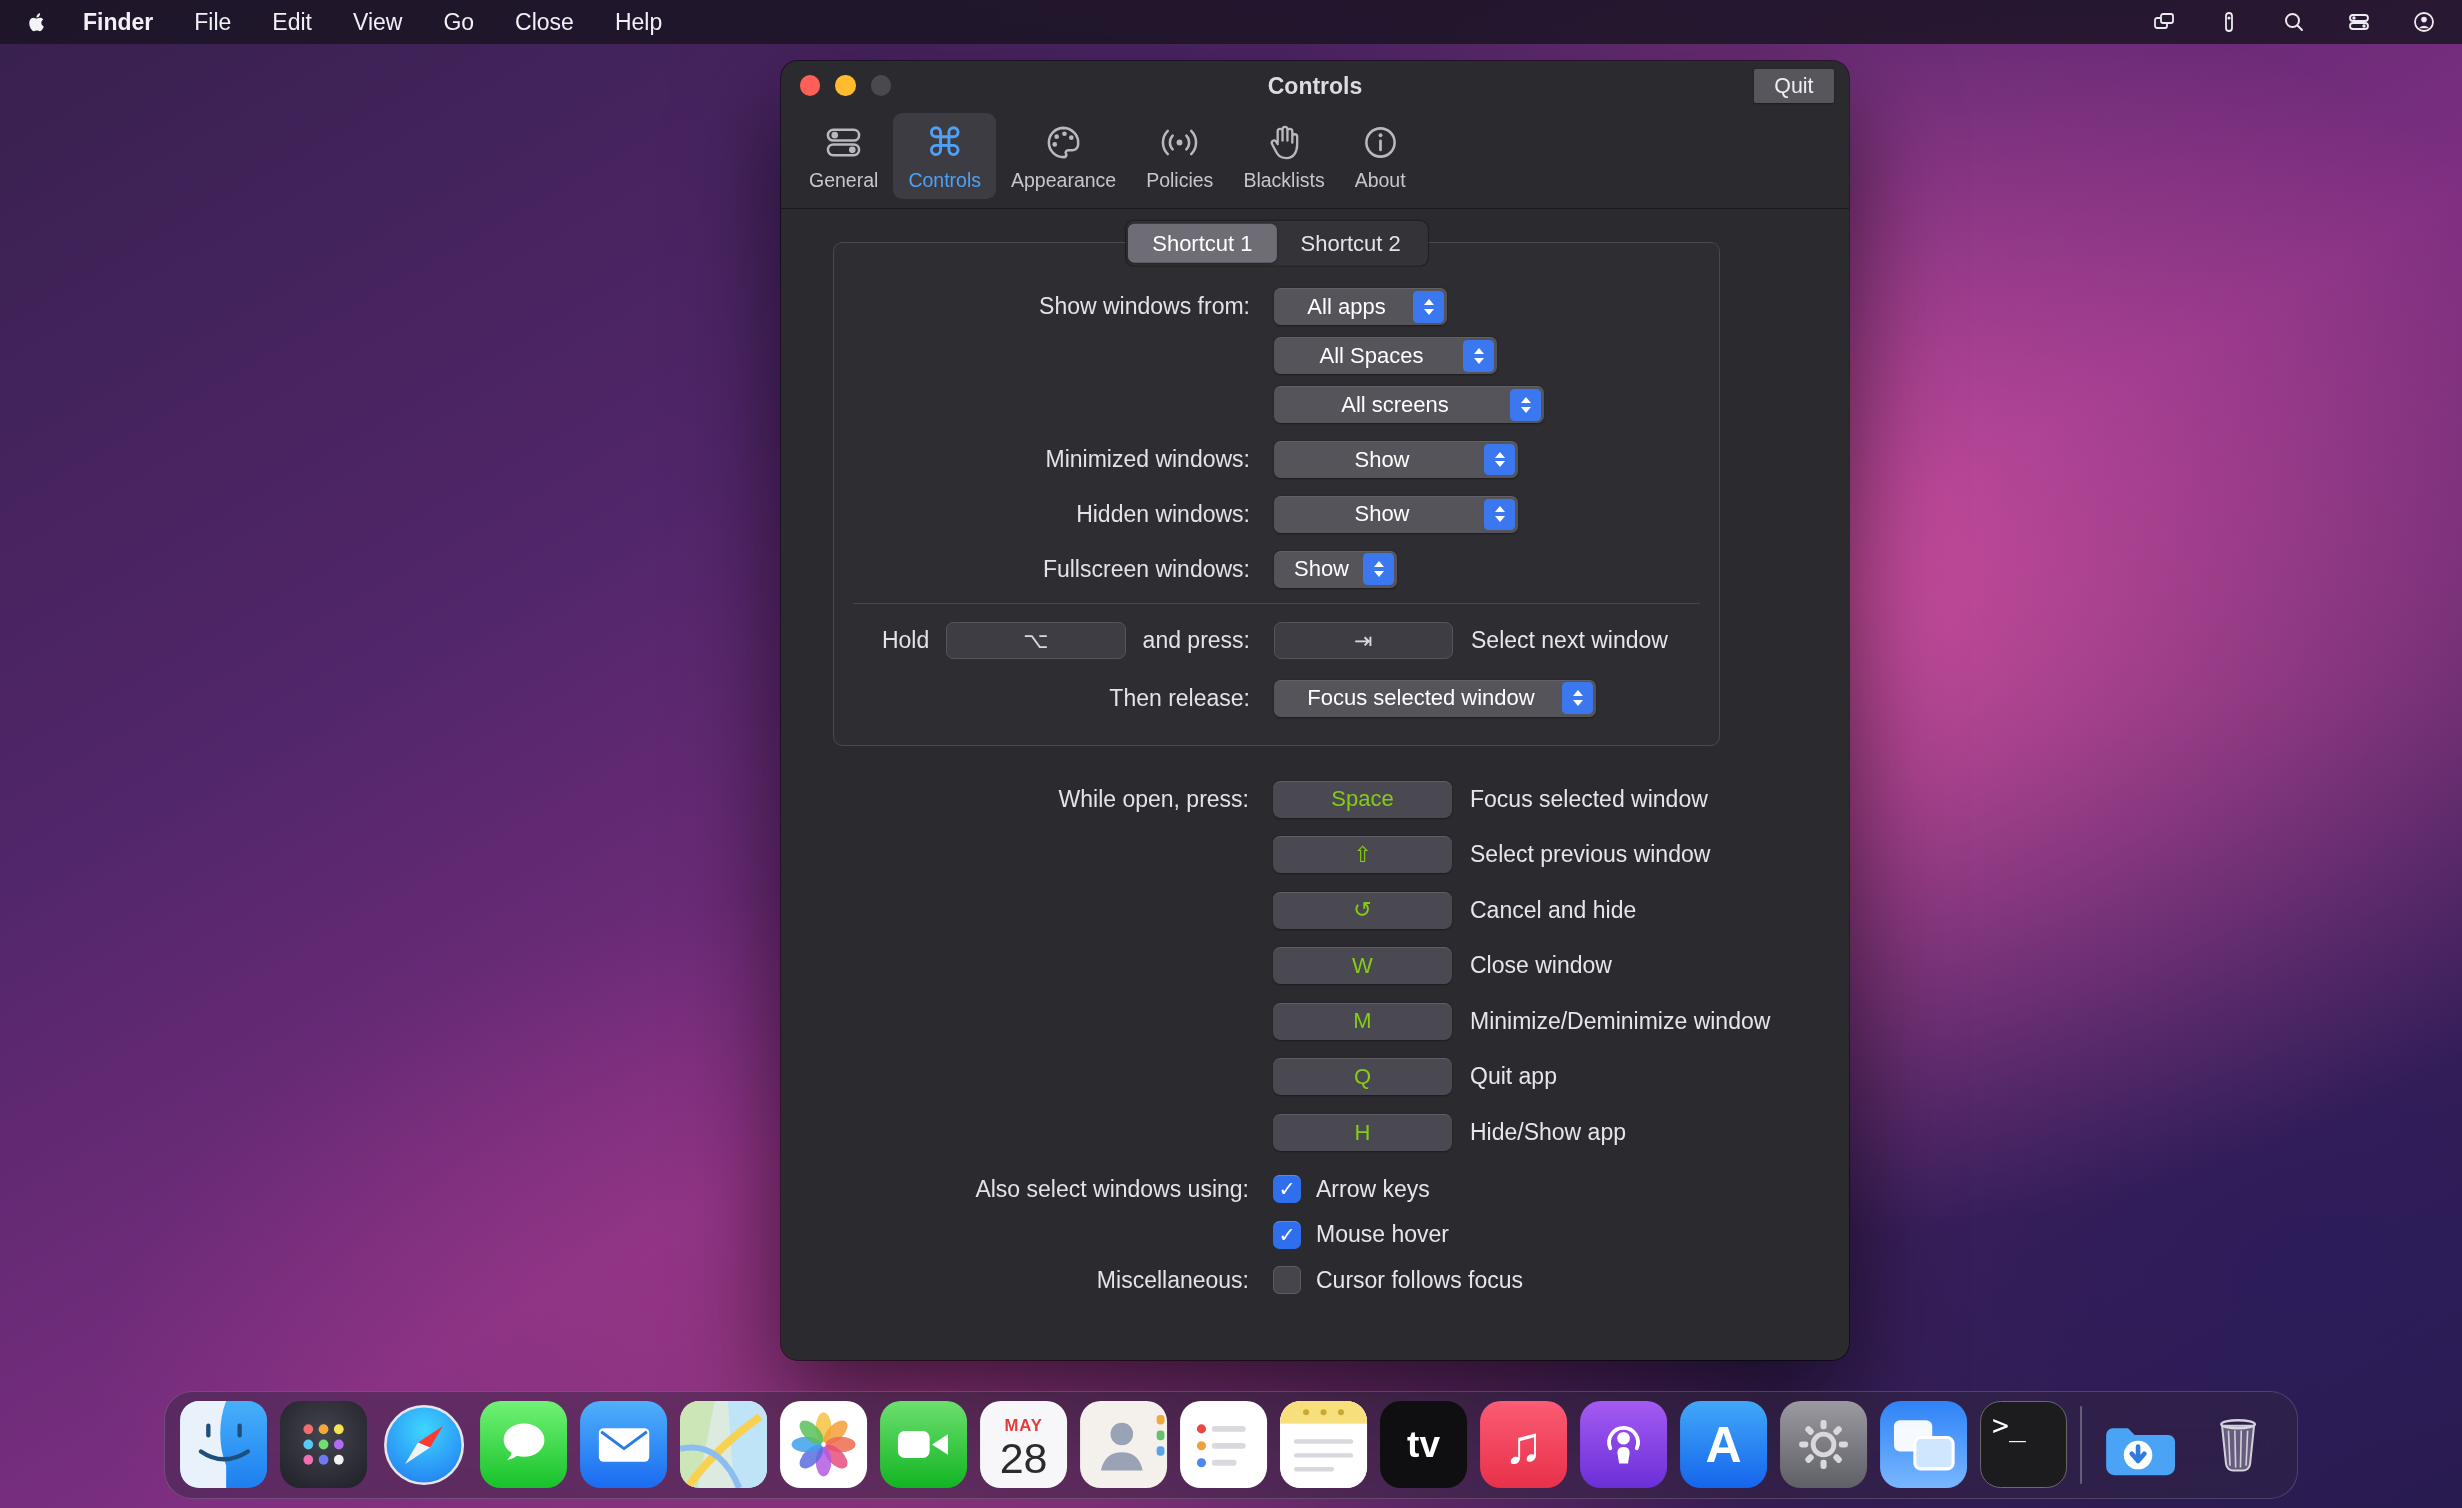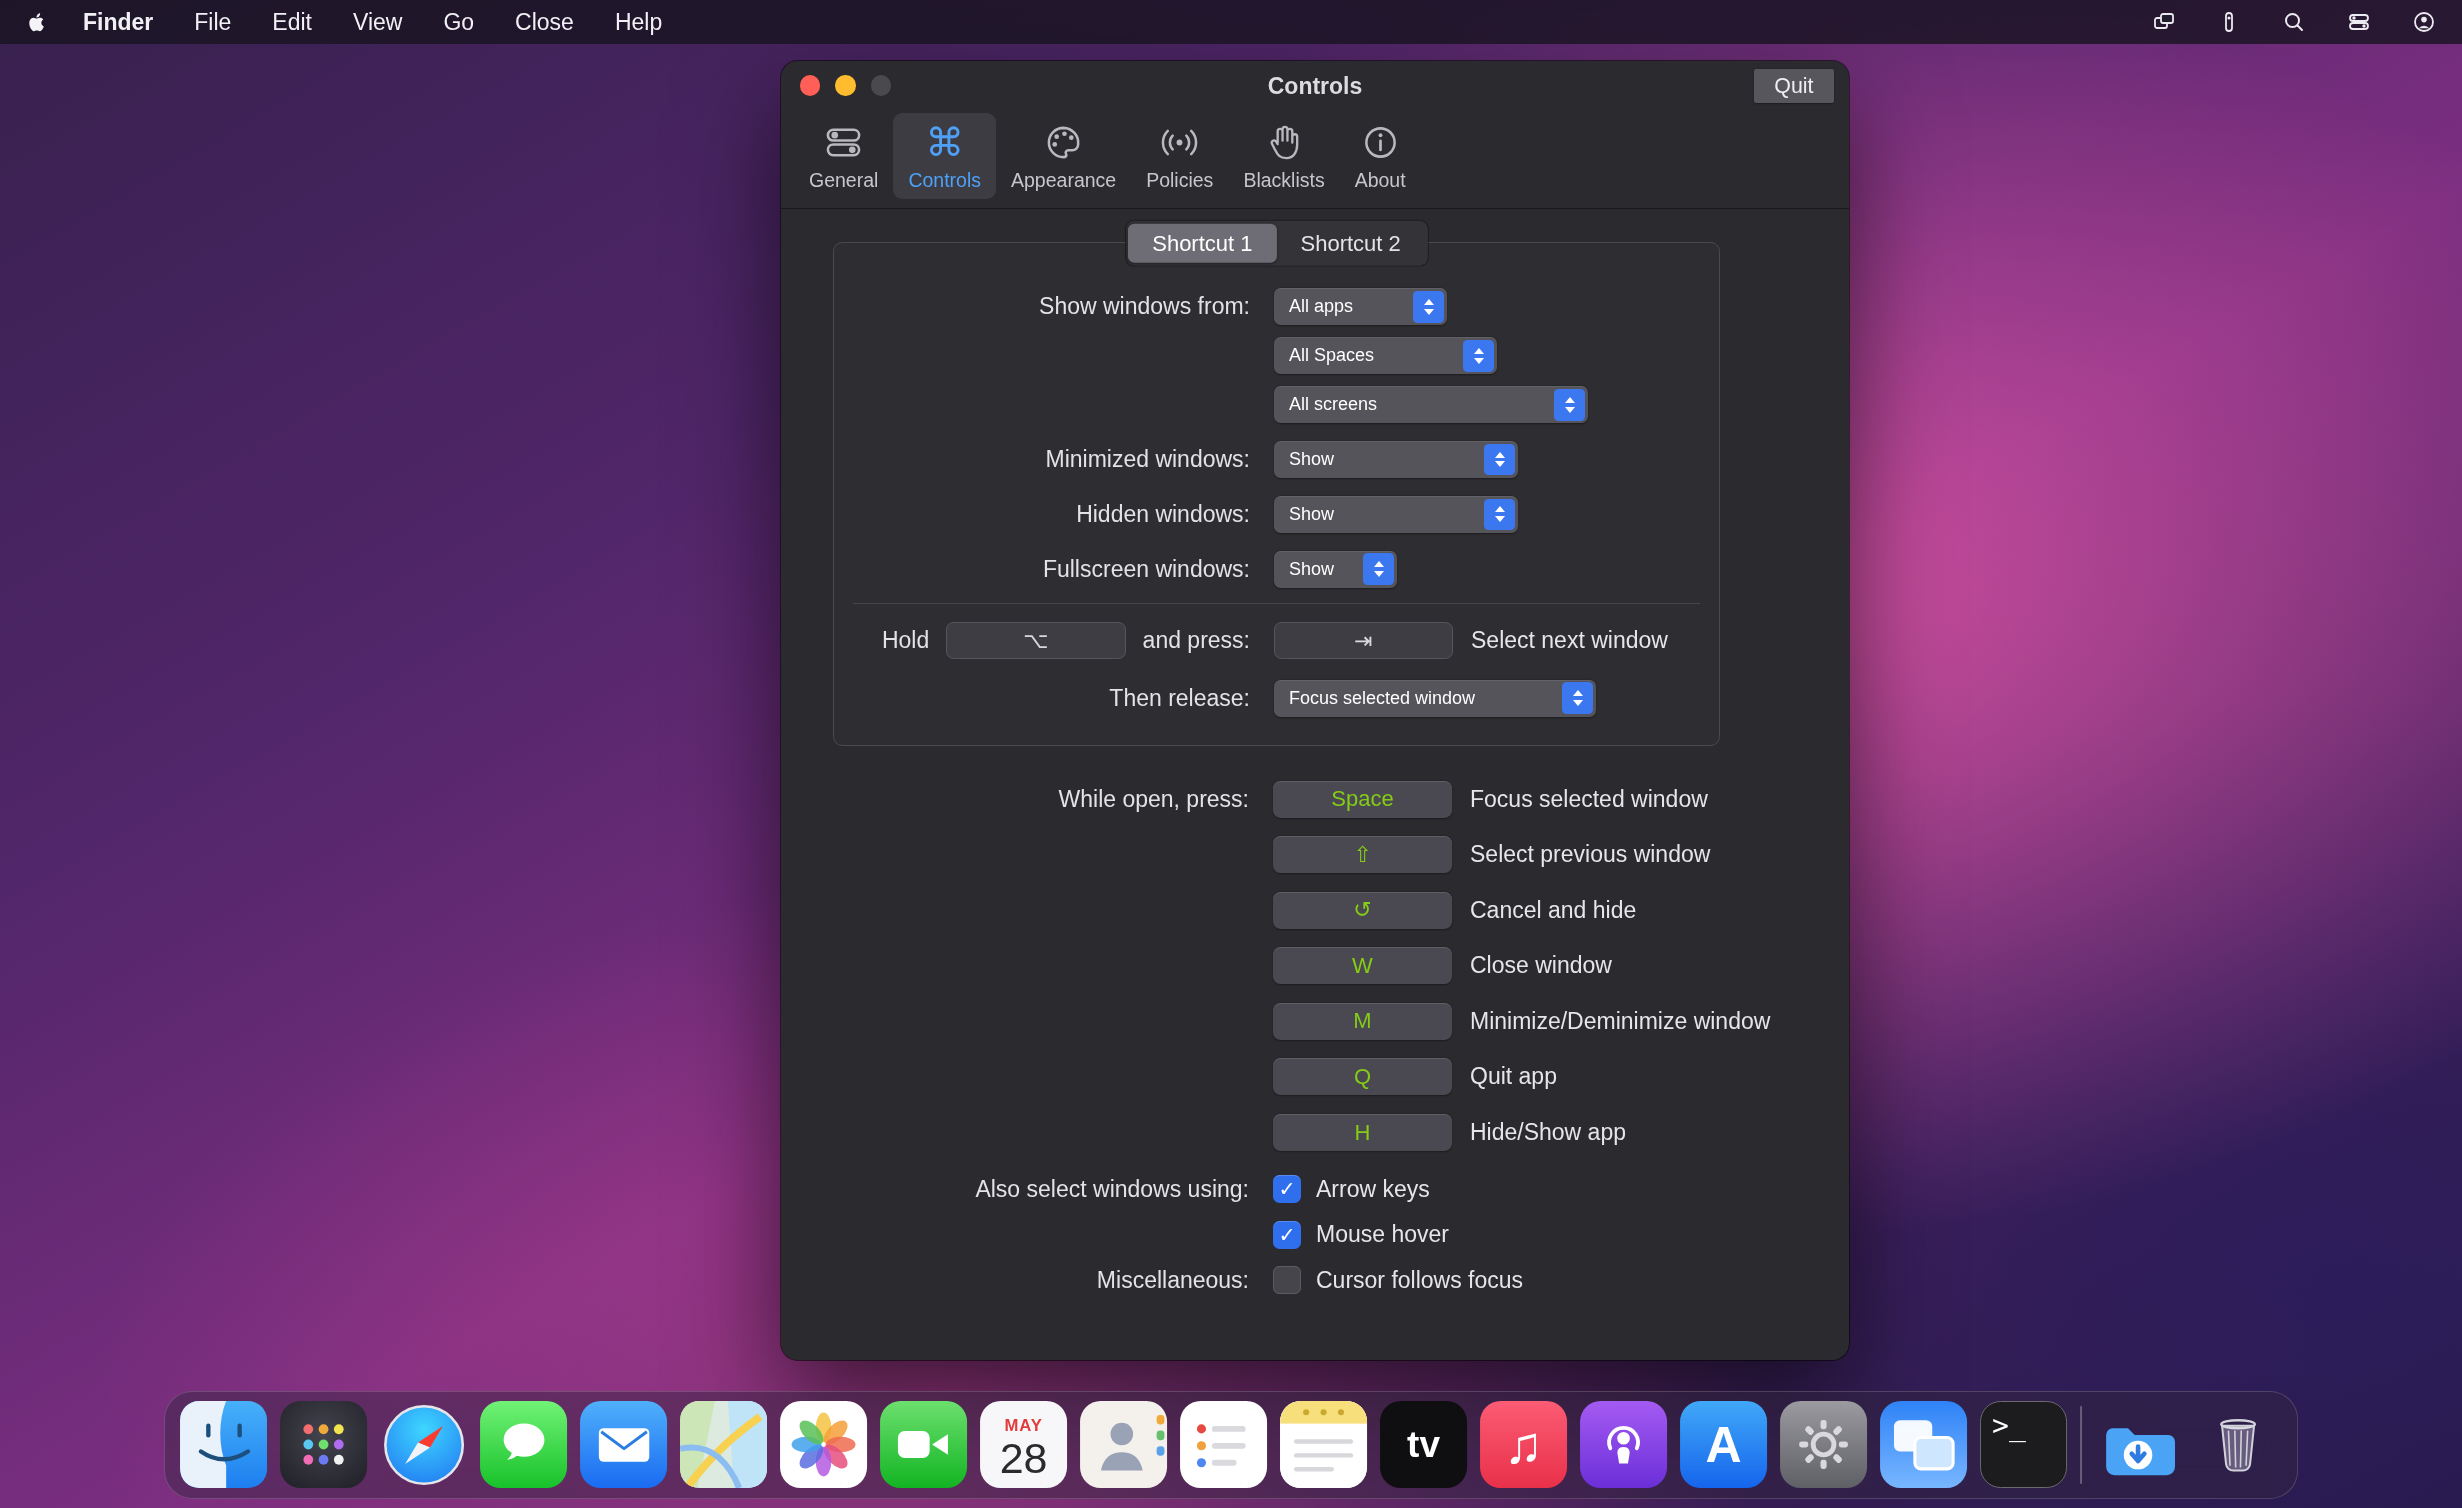--- a/index.html
+++ b/index.html
@@ -54,21 +54,21 @@
     border-radius:8.4px;padding:2.8px;display:flex;box-shadow:0 0 0 0.9px rgba(0,0,0,.35);}
   .seg{padding:6.5px 24px;font-size:22px;color:#e4e3e8;border-radius:6.5px;}
   .seg.sel{background:#6e6d75;color:#fff;box-shadow:0 0.9px 2.8px rgba(0,0,0,.35);}
 
   .row{display:flex;align-items:center;margin-bottom:12px;}
   .row.wide-gap{margin-bottom:17.7px;}
   .lbl-g{flex:0 0 416px;text-align:right;margin-right:24px;color:#e3e2e7;font-size:23px;}
   .lbl-w{flex:0 0 468px;text-align:right;margin-right:24px;color:#e3e2e7;font-size:23px;}
 
   .popup{position:relative;height:37px;background:#55545b;border-radius:6.5px;display:flex;align-items:center;
-    padding:0 43px 0 15px;color:#fff;font-size:18px;box-shadow:0 0.9px 1.9px rgba(0,0,0,.4), inset 0 0.9px 0 rgba(255,255,255,.08);}
+    padding:0 43px 0 15px;color:#fff;font-size:22px;box-shadow:0 0.9px 1.9px rgba(0,0,0,.4), inset 0 0.9px 0 rgba(255,255,255,.08);justify-content:center;}
   .stepper{position:absolute;right:2.8px;top:2.8px;bottom:2.8px;width:31px;background:#3b78f0;border-radius:4.6px;
     display:flex;flex-direction:column;align-items:center;justify-content:center;gap:3.7px;}
   .stepper i{display:block;width:0;height:0;border-left:5.6px solid transparent;border-right:5.6px solid transparent;}
   .stepper .up{border-bottom:6.5px solid #fff;}
   .stepper .dn{border-top:6.5px solid #fff;}
 
   .sep{height:0.9px;background:#47464c;margin:15px 18.6px 18.6px;}
 
   .keycap{width:179px;height:37px;background:#4a4951;border-radius:7.4px;color:#84cc16;font-size:22px;
     display:flex;align-items:center;justify-content:center;
@@ -268,21 +268,21 @@
         <div class="popup" style="width:223px">
           <span>All Spaces</span>
           <span class="stepper">
               <i class="up"></i>
               <i class="dn"></i>
             </span>
         </div>
       </div>
       <div class="row wide-gap">
         <div class="lbl-g"></div>
-        <div class="popup" style="width:314px">
+        <div class="popup" style="width:270px">
           <span>All screens</span>
           <span class="stepper">
               <i class="up"></i>
               <i class="dn"></i>
             </span>
         </div>
       </div>
       <div class="row wide-gap">
         <div class="lbl-g">Minimized windows:</div>
         <div class="popup" style="width:244px">

